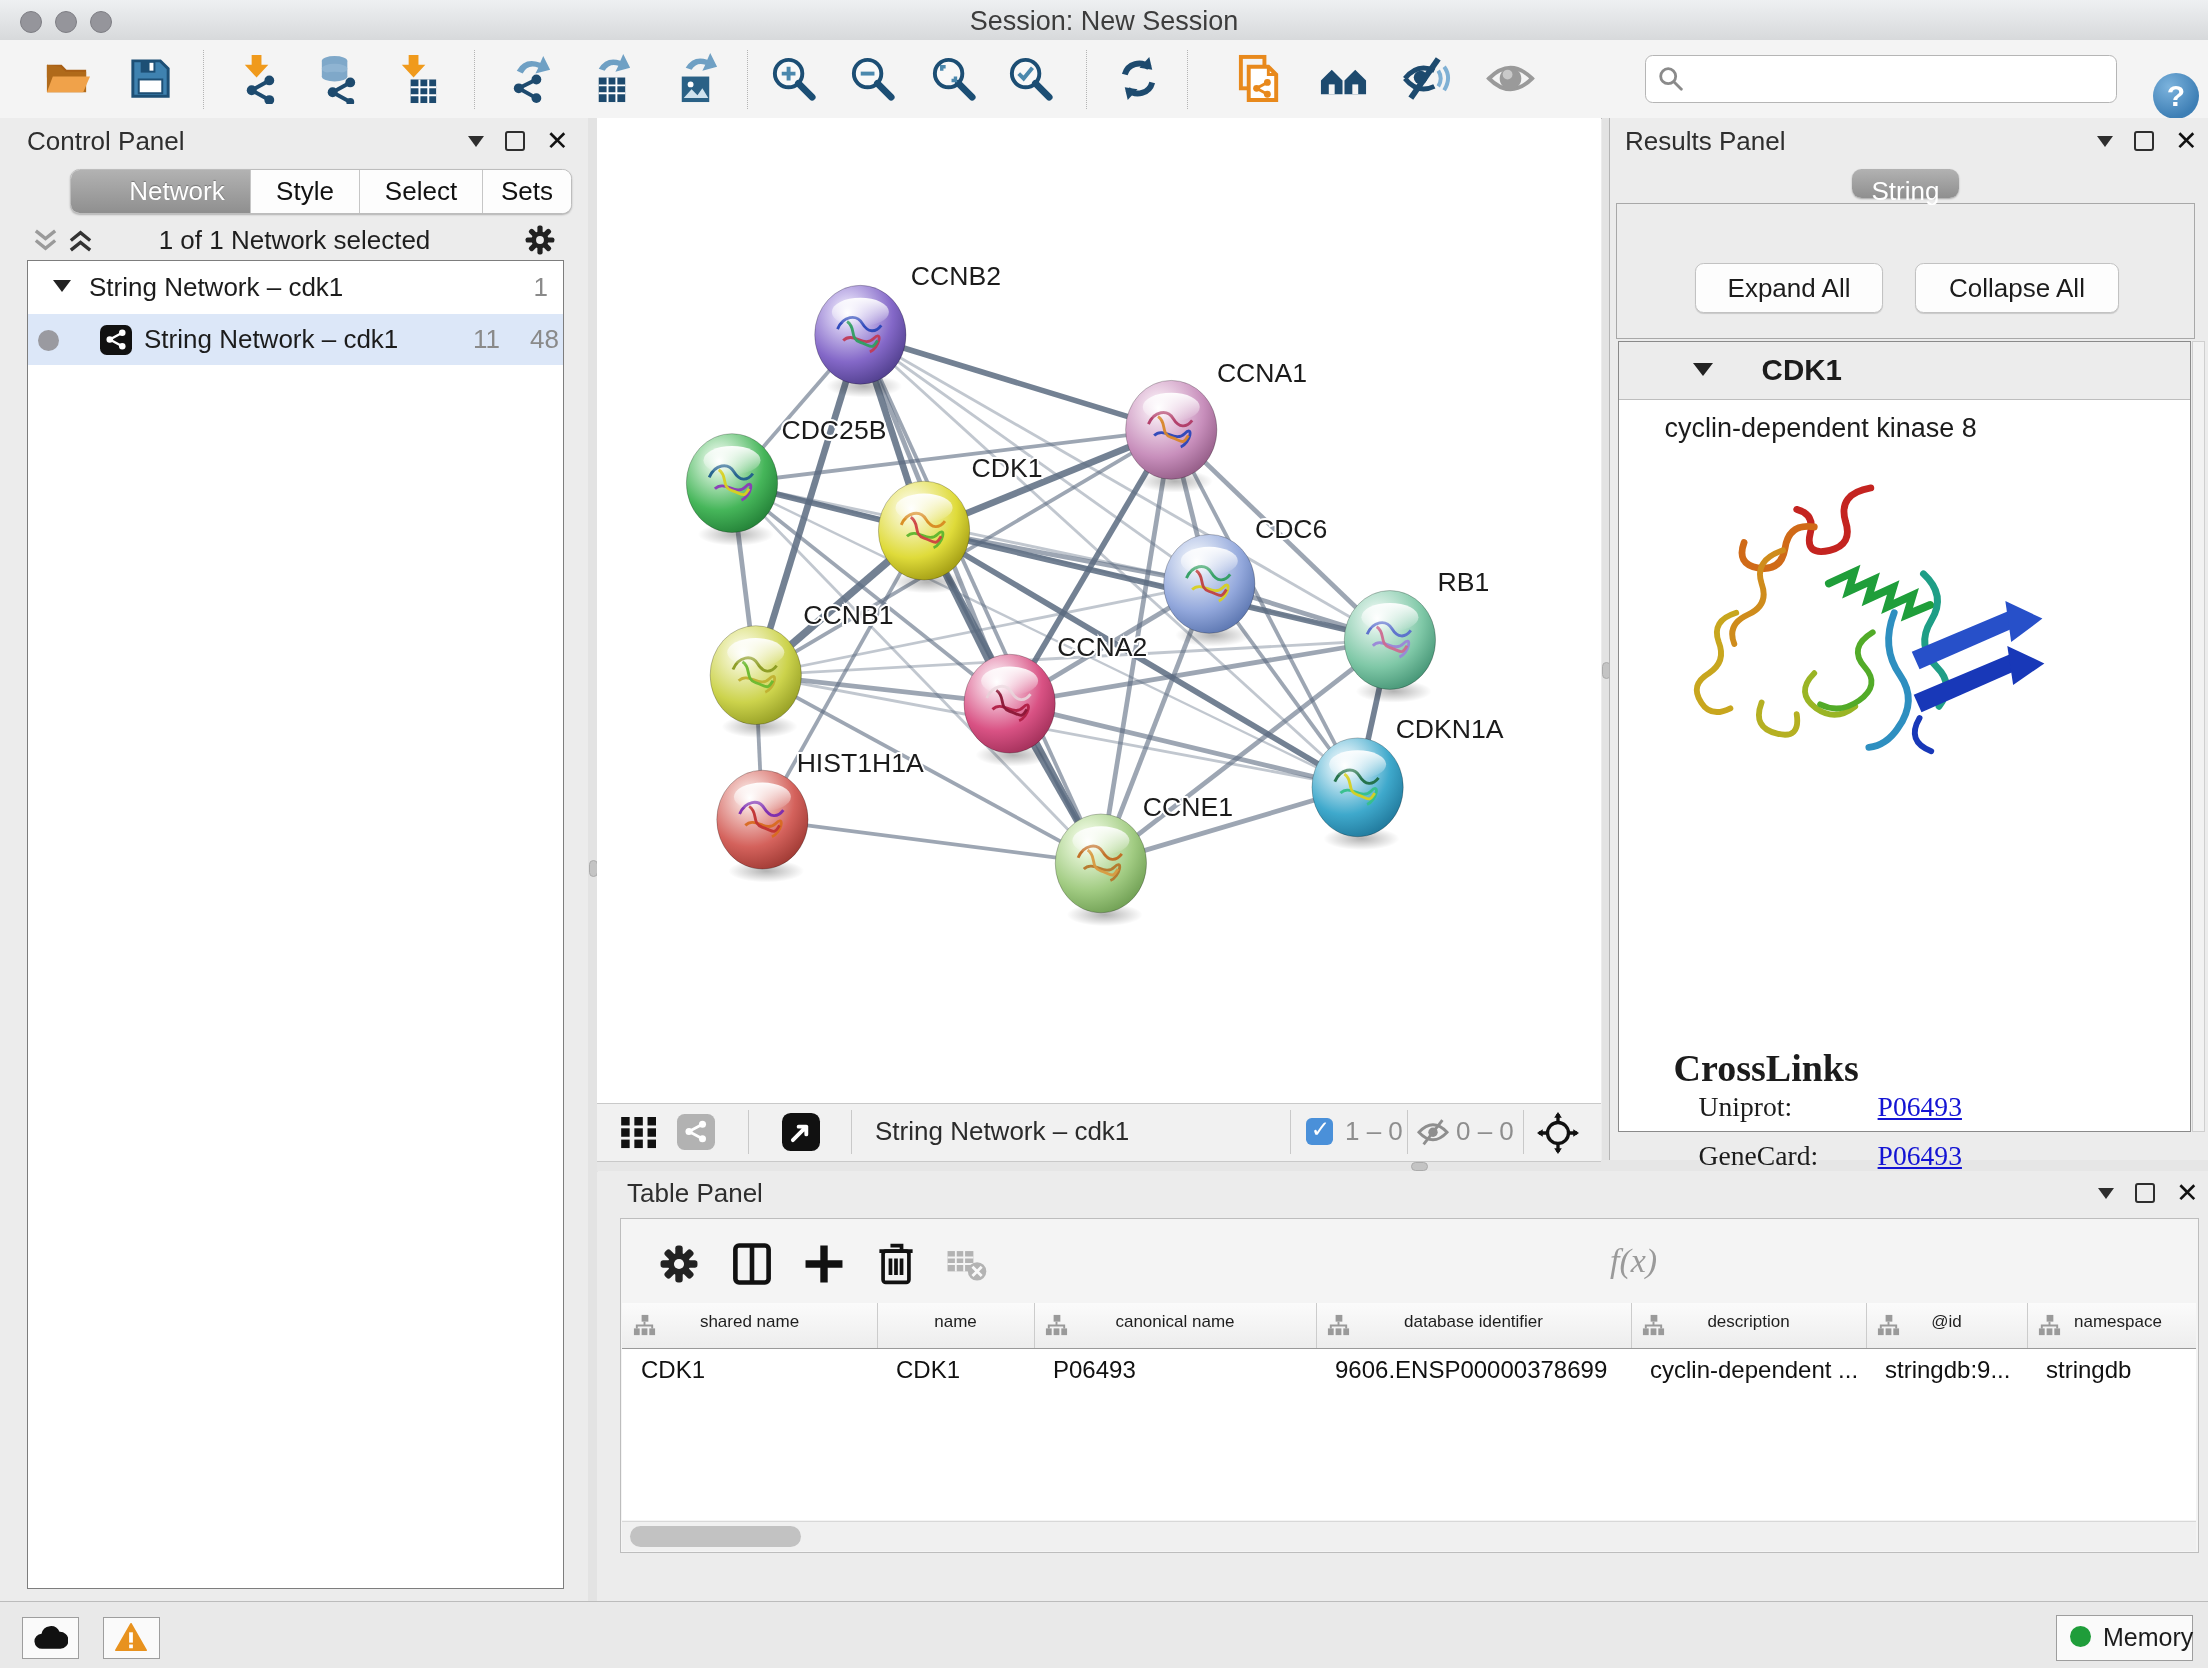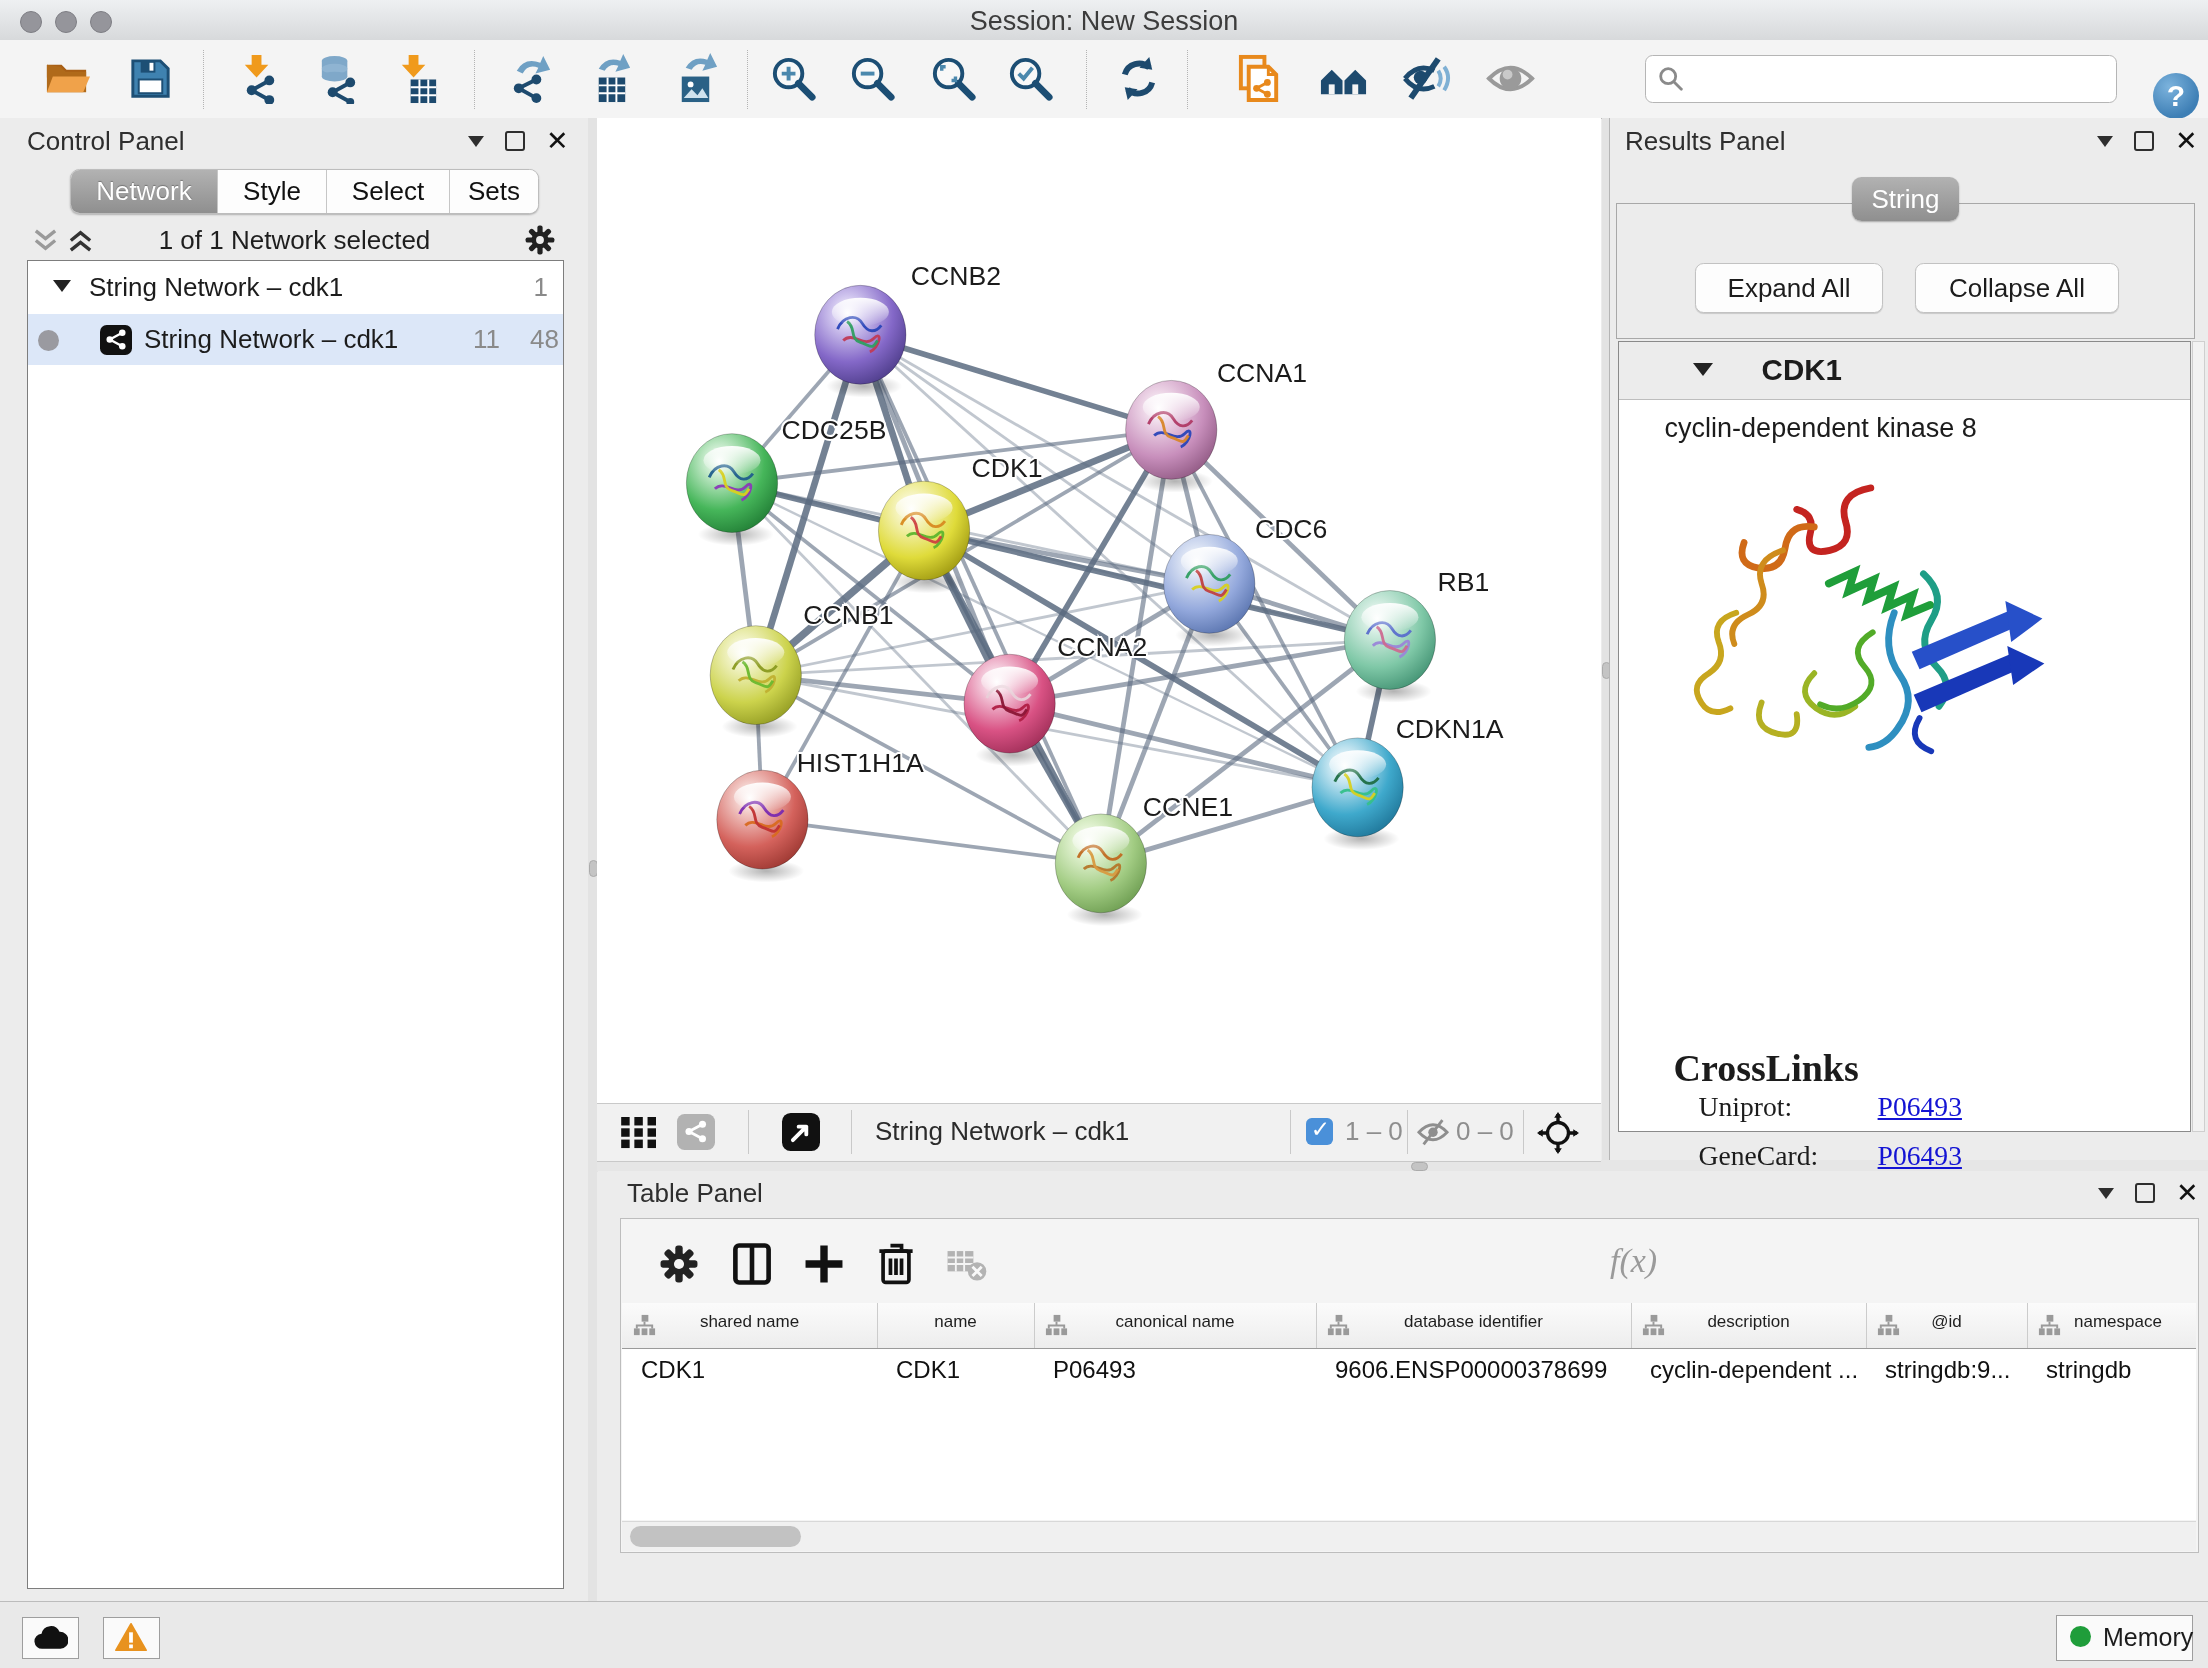--- a/index.html
+++ b/index.html
@@ -30,21 +30,21 @@
   .wc-tri{width:0;height:0;border-left:8.6px solid transparent;border-right:8.6px solid transparent;
     border-top:11.4px solid #2e2e2e;}
   .wc-sq{width:16px;height:16px;border:2.9px solid #2e2e2e;border-radius:2.9px;}
   .wc-x{font-size:27px;font-weight:bold;color:#111;line-height:19px;}
   .wc-x::before{content:"\2715";}
   .seg-group{position:absolute;display:flex;border-radius:9.5px;overflow:hidden;
     box-shadow:0 1px 1.9px rgba(0,0,0,.25);border:1px solid #bdbdbd;background:#fff;}
   .seg-tab{height:43px;line-height:43px;text-align:center;font-size:26px;background:#fdfdfd;
     color:#111;border-right:1px solid #c6c6c6;}
   .seg-tab:last-child{border-right:none;}
-  .seg-tab.sel{background:linear-gradient(#b2b2b2,#8f8f8f);color:#fff;text-shadow:0 -1px 1px rgba(0,0,0,.3);}
+  .seg-tab.sel{background:linear-gradient(#b2b2b2,#8f8f8f);color:#fff;text-shadow:0 -1px 1px rgba(0,0,0,.3);padding-left:33px;}
   
   #control-panel{left:0;top:118px;width:588px;height:1483px;background:#ececec;border-right:1px solid #b5b5b5;}
   #cp-status-row{position:absolute;left:0;top:99px;width:588px;height:44px;}
   #cp-status{position:absolute;left:114px;top:7.6px;width:361px;text-align:center;font-size:26px;color:#1e1e1e;}
   #cp-list{position:absolute;left:27px;top:142px;width:535px;height:1327px;background:#fff;border:1.9px solid #7d7d7d;}
   .cp-row{position:absolute;left:0;width:100%;height:51px;font-size:26px;}
   .row-count{position:absolute;color:#8a8a8a;font-size:26px;}
   #cp-row2{background:#dce7f8;}
   .share-badge{position:absolute;width:32px;height:30px;background:#111;border-radius:6.7px;}
   .share-badge svg{position:absolute;left:3.8px;top:2.9px;}
@@ -59,21 +59,21 @@
   .nb-sep{position:absolute;top:5.7px;height:44px;border-left:1px solid #c9c9c9;}
   #net-name{position:absolute;left:278px;top:12.4px;font-size:26px;color:#2b2b2b;}
   .nb-count{position:absolute;top:12.4px;font-size:26px;color:#8e8e8e;}
   #nb-check{position:absolute;left:709px;top:14.3px;width:27px;height:27px;background:#4a90d9;border-radius:5.7px;}
   #nb-check::before{content:"\2713";position:absolute;left:4.8px;top:-1.9px;color:#fff;font-size:23px;font-weight:bold;}
   
   #hsplit{left:597px;top:1160px;width:1611px;height:11.4px;background:#e6e6e6;}
   
   #results-panel{left:1609px;top:118px;width:599px;height:1042px;background:#ececec;border-left:1px solid #b5b5b5;}
   #rp-box1{position:absolute;left:5.7px;top:85px;width:577px;height:134px;background:#ececec;border:1.9px solid #a8a8a8;}
-  #rp-tab{position:absolute;left:242px;top:59px;width:107px;height:44px;border-radius:9.5px;
+  #rp-tab{position:absolute;left:242px;top:51px;width:107px;height:29px;border-radius:9.5px;
     background:linear-gradient(#b2b2b2,#8f8f8f);color:#fff;font-size:26px;text-align:center;line-height:44px;
     box-shadow:0 1px 1.9px rgba(0,0,0,.3);z-index:5;}
   .rp-btn{position:absolute;top:145px;height:48px;background:#fdfdfd;border:1px solid #c2c2c2;border-radius:8.6px;
     font-size:26px;text-align:center;line-height:48px;box-shadow:0 1px 1px rgba(0,0,0,.15);}
   #rp-box2{position:absolute;left:7.6px;top:223px;width:571px;height:789px;background:#fff;border:1.9px solid #8a8a8a;}
   #rp-entry-head{position:absolute;left:0;top:0;width:100%;height:57px;background:#ececec;border-bottom:1px solid #bdbdbd;}
   #rp-entry-name{position:absolute;left:143px;top:11.4px;font-size:29.5px;font-weight:bold;}
   #rp-desc{position:absolute;left:46px;top:71px;font-size:27px;}
   #rp-crosslinks{position:absolute;left:55px;top:704px;font-family:"Liberation Serif","DejaVu Serif",serif;
     font-size:38px;font-weight:bold;}

